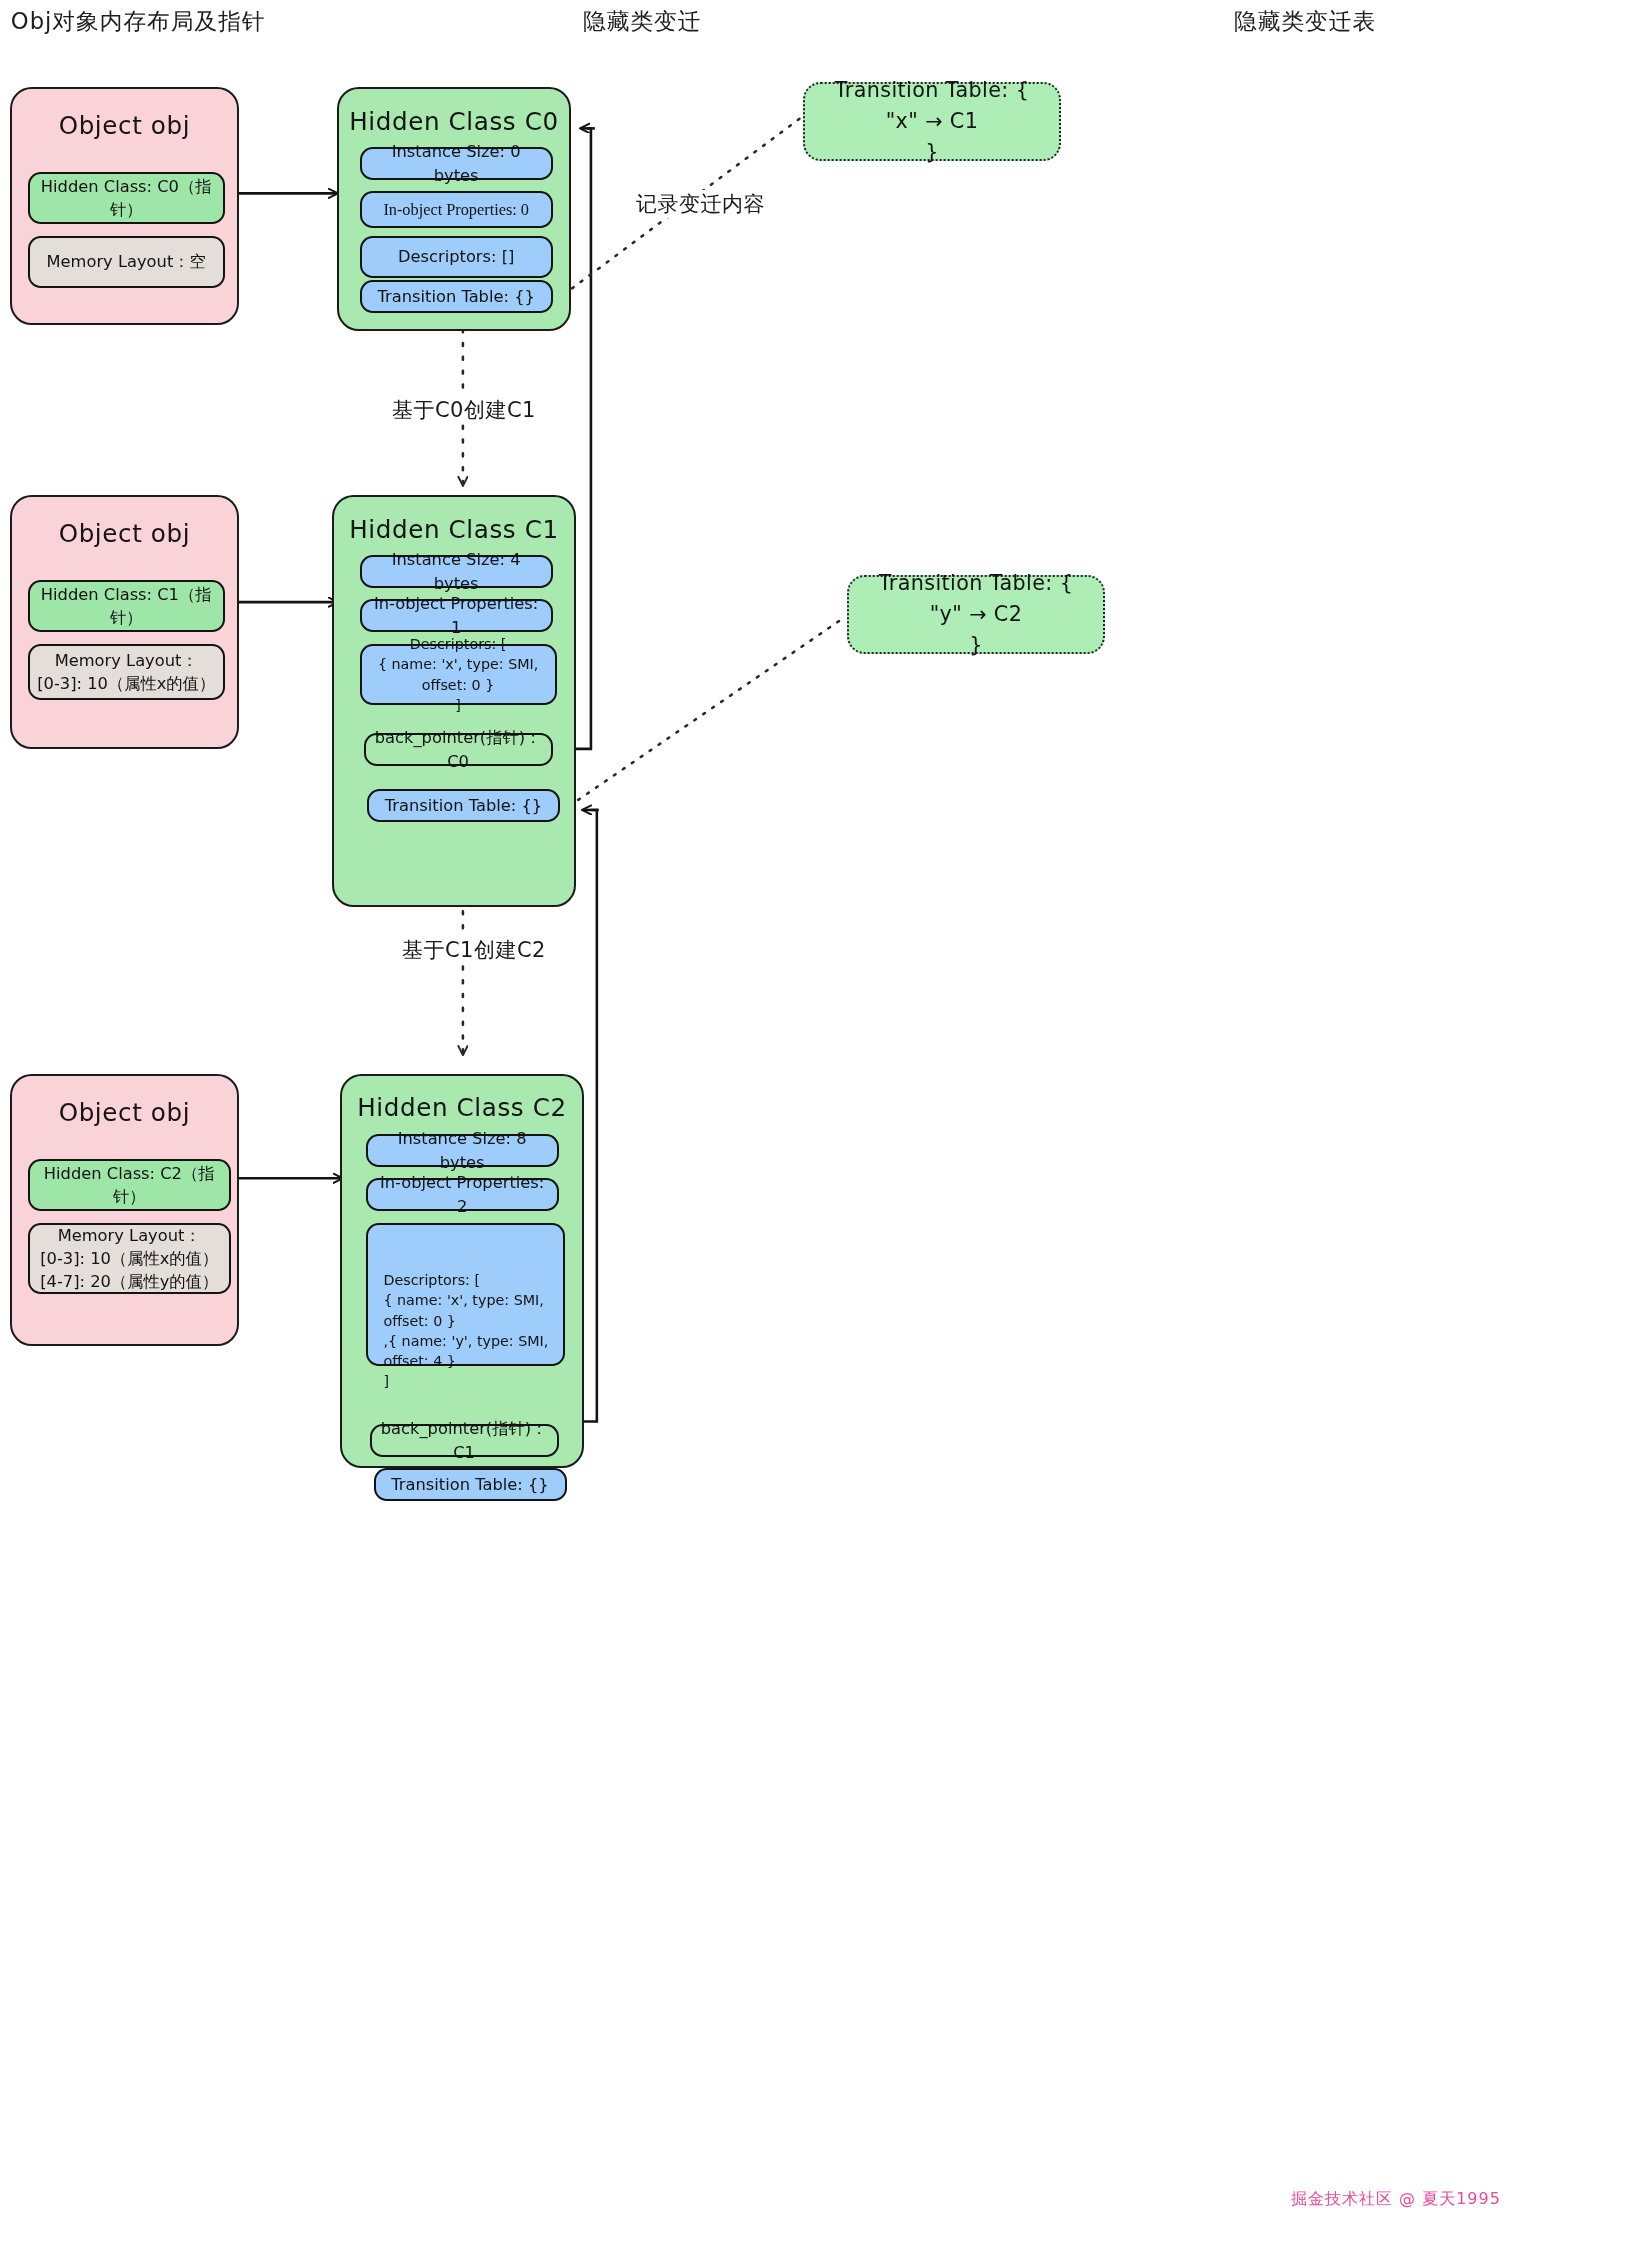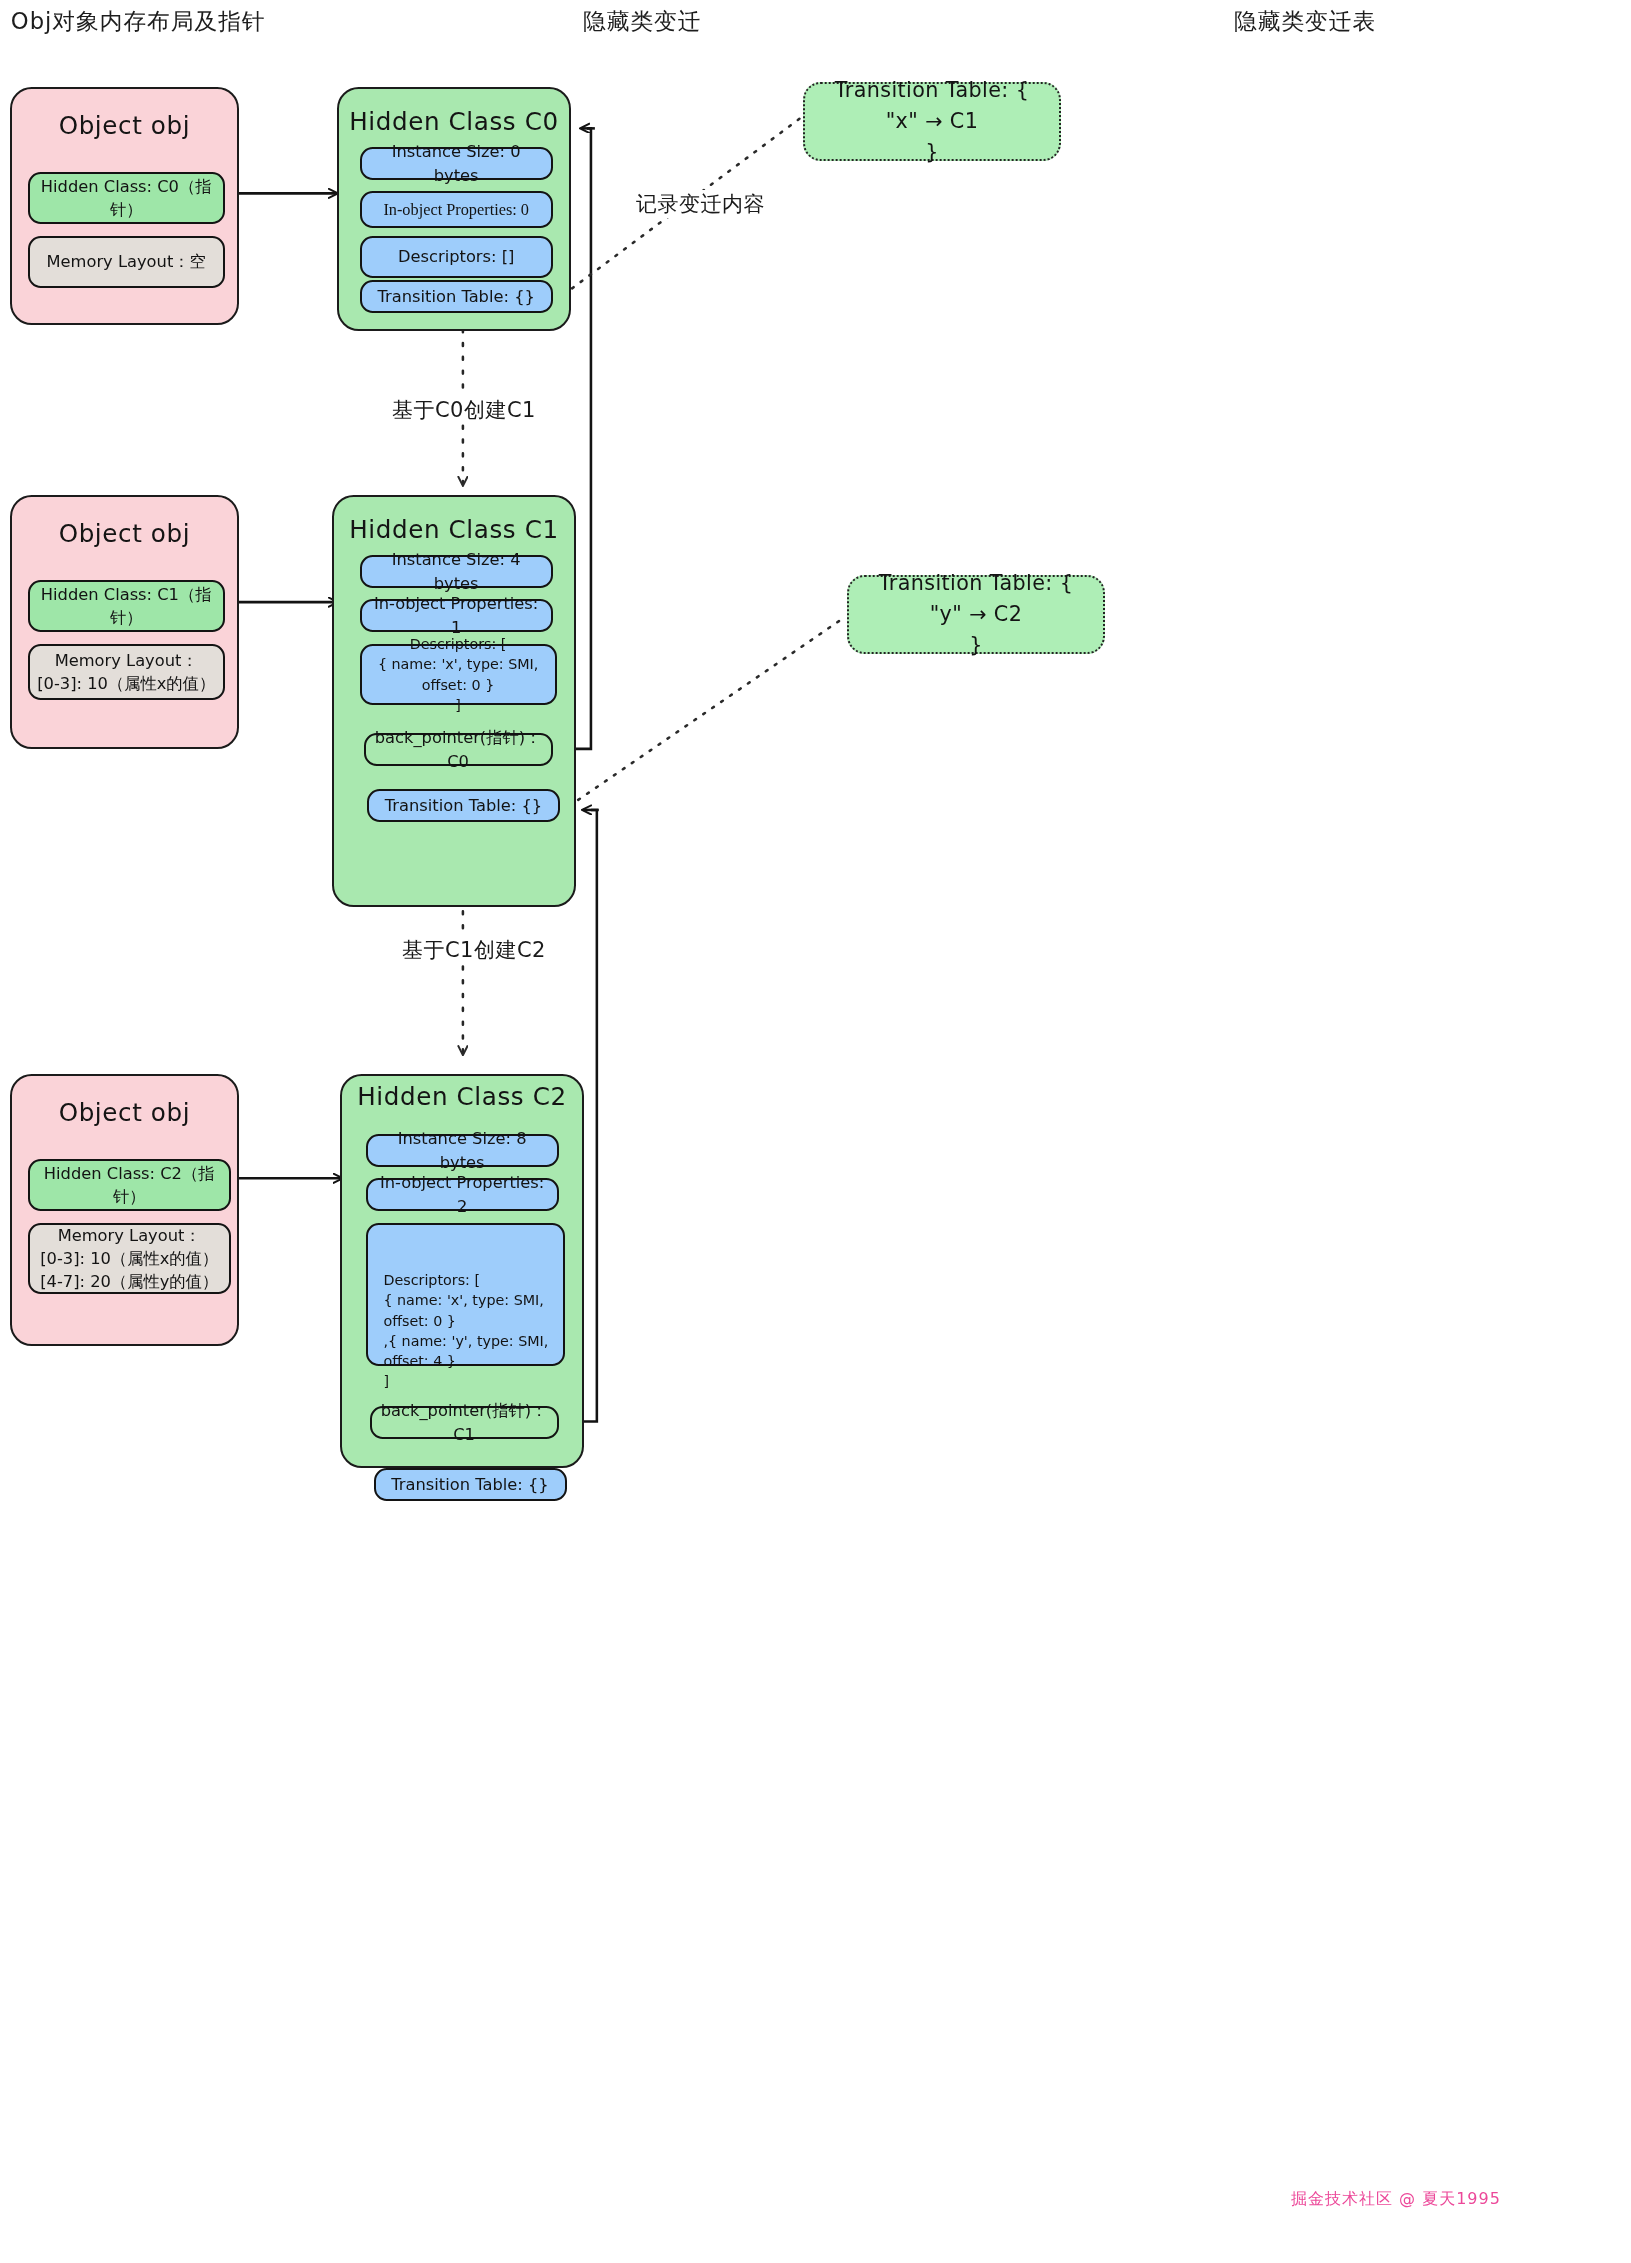--- a/index.html
+++ b/index.html
@@ -219,27 +219,27 @@
 
   <div class="node obj-box" style="left:9.9px; top:1074px; width:229px; height:272px;">
     <div class="node-title" style="top:21.7px;">Object obj</div>
     <div class="row green" style="left:15.8px; top:83px; width:203px; height:52px;">Hidden Class: C2（指针）</div>
     <div class="row grey" style="left:15.8px; top:147px; width:203px; height:71px;">Memory Layout：
 [0-3]: 10（属性x的值）
 [4-7]: 20（属性y的值）</div>
   </div>
 
   <div class="node class-box" style="left:340px; top:1074px; width:244px; height:394px;">
-    <div class="node-title" style="top:6px;">Hidden Class C2</div>
+    <div class="node-title" style="top:17px;">Hidden Class C2</div>
     <div class="row blue" style="left:23.6px; top:58px; width:193px; height:33px;">Instance Size: 8 bytes</div>
     <div class="row blue" style="left:23.6px; top:102px; width:193px; height:33px;">In-object Properties: 2</div>
     <div class="row blue left-text" style="left:23.6px; top:147px; width:199px; height:143px; font-size:14.3px;">Descriptors: [
 { name: 'x', type: SMI, offset: 0 }
 ,{ name: 'y', type: SMI, offset: 4 }
 ]</div>
-    <div class="row plain" style="left:27.6px; top:330px; width:189px; height:33px;">back_pointer(指针)：C1</div>
+    <div class="row plain" style="left:27.6px; top:348px; width:189px; height:33px;">back_pointer(指针)：C1</div>
     <div class="row blue" style="left:31.5px; top:392px; width:193px; height:33px;">Transition Table: {}</div>
   </div>
 
   <div class="watermark" style="left:1291px; top:2189px;">掘金技术社区 @ 夏天1995</div>
 
 </div>
 
 
 </body></html>

